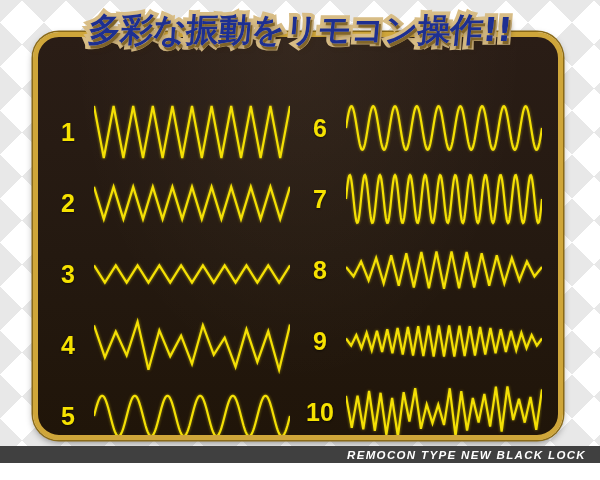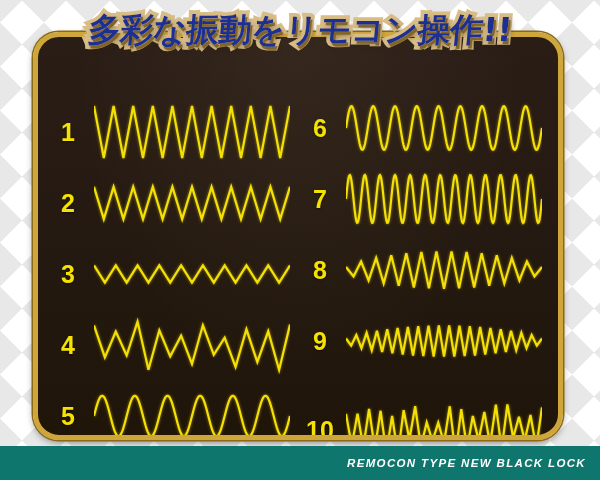--- a/index.html
+++ b/index.html
@@ -36,22 +36,22 @@
     background-size: 44px 44px;
     background-position: 0 0, 0 0;
   }
 
   
   #footer-bar {
     position: absolute;
     left: 0;
     top: 446px;
     width: 600px;
-    height: 34px;
-    background: #0f766e;
+    height: 17px;
+    background: #404040;
     display: flex;
     align-items: center;
     justify-content: flex-end;
   }
   #footer-label {
     color: #ffffff;
     font-size: 11.5px;
     font-weight: bold;
     font-style: italic;
     letter-spacing: 1.35px;
@@ -234,21 +234,21 @@
           </div>
         </div>
         <div class="row col-r" style="top: 271px;">
           <div class="row-num">9</div>
           <div class="row-wave">
             <svg viewBox="0 0 196 62" xmlns="http://www.w3.org/2000/svg">
               <path class="wpath" d="M 0.00 28.50 L 5.16 35.67 L 10.32 24.93 L 15.47 38.26 L 20.63 22.67 L 25.79 40.29 L 30.95 20.83 L 36.11 41.98 L 41.26 19.28 L 46.42 43.39 L 51.58 18.00 L 56.74 44.55 L 61.89 16.97 L 67.05 45.44 L 72.21 16.20 L 77.37 46.08 L 82.53 15.69 L 87.68 46.47 L 92.84 15.43 L 98.00 46.60 L 103.16 15.43 L 108.32 46.47 L 113.47 15.69 L 118.63 46.08 L 123.79 16.20 L 128.95 45.44 L 134.11 16.97 L 139.26 44.55 L 144.42 18.00 L 149.58 43.39 L 154.74 19.28 L 159.89 41.98 L 165.05 20.83 L 170.21 40.29 L 175.37 22.67 L 180.53 38.26 L 185.68 24.93 L 190.84 35.67 L 196.00 28.50"></path>
             </svg>
           </div>
         </div>
-        <div class="row col-r" style="top: 360px;">
+        <div class="row col-r" style="top: 342px;">
           <div class="row-num">10</div>
           <div class="row-wave">
             <svg viewBox="0 0 196 62" xmlns="http://www.w3.org/2000/svg">
               <path class="wpath" d="M 0.00 14.92 L 5.76 46.76 L 11.53 14.68 L 17.29 48.33 L 23.06 9.84 L 28.82 49.72 L 34.59 11.78 L 40.35 53.89 L 46.12 16.83 L 51.88 55.50 L 57.65 11.24 L 63.41 40.52 L 69.18 7.25 L 74.94 47.77 L 80.71 23.35 L 86.47 42.16 L 92.24 23.62 L 98.00 44.07 L 103.76 7.28 L 109.53 55.01 L 115.29 10.04 L 121.06 49.63 L 126.82 16.94 L 132.59 41.51 L 138.35 12.86 L 144.12 45.58 L 149.88 5.69 L 155.65 50.49 L 161.41 5.34 L 167.18 39.06 L 172.94 17.75 L 178.71 41.63 L 184.47 15.96 L 190.24 48.73 L 196.00 8.39"></path>
             </svg>
           </div>
         </div>
       </div>
   </div>
 

